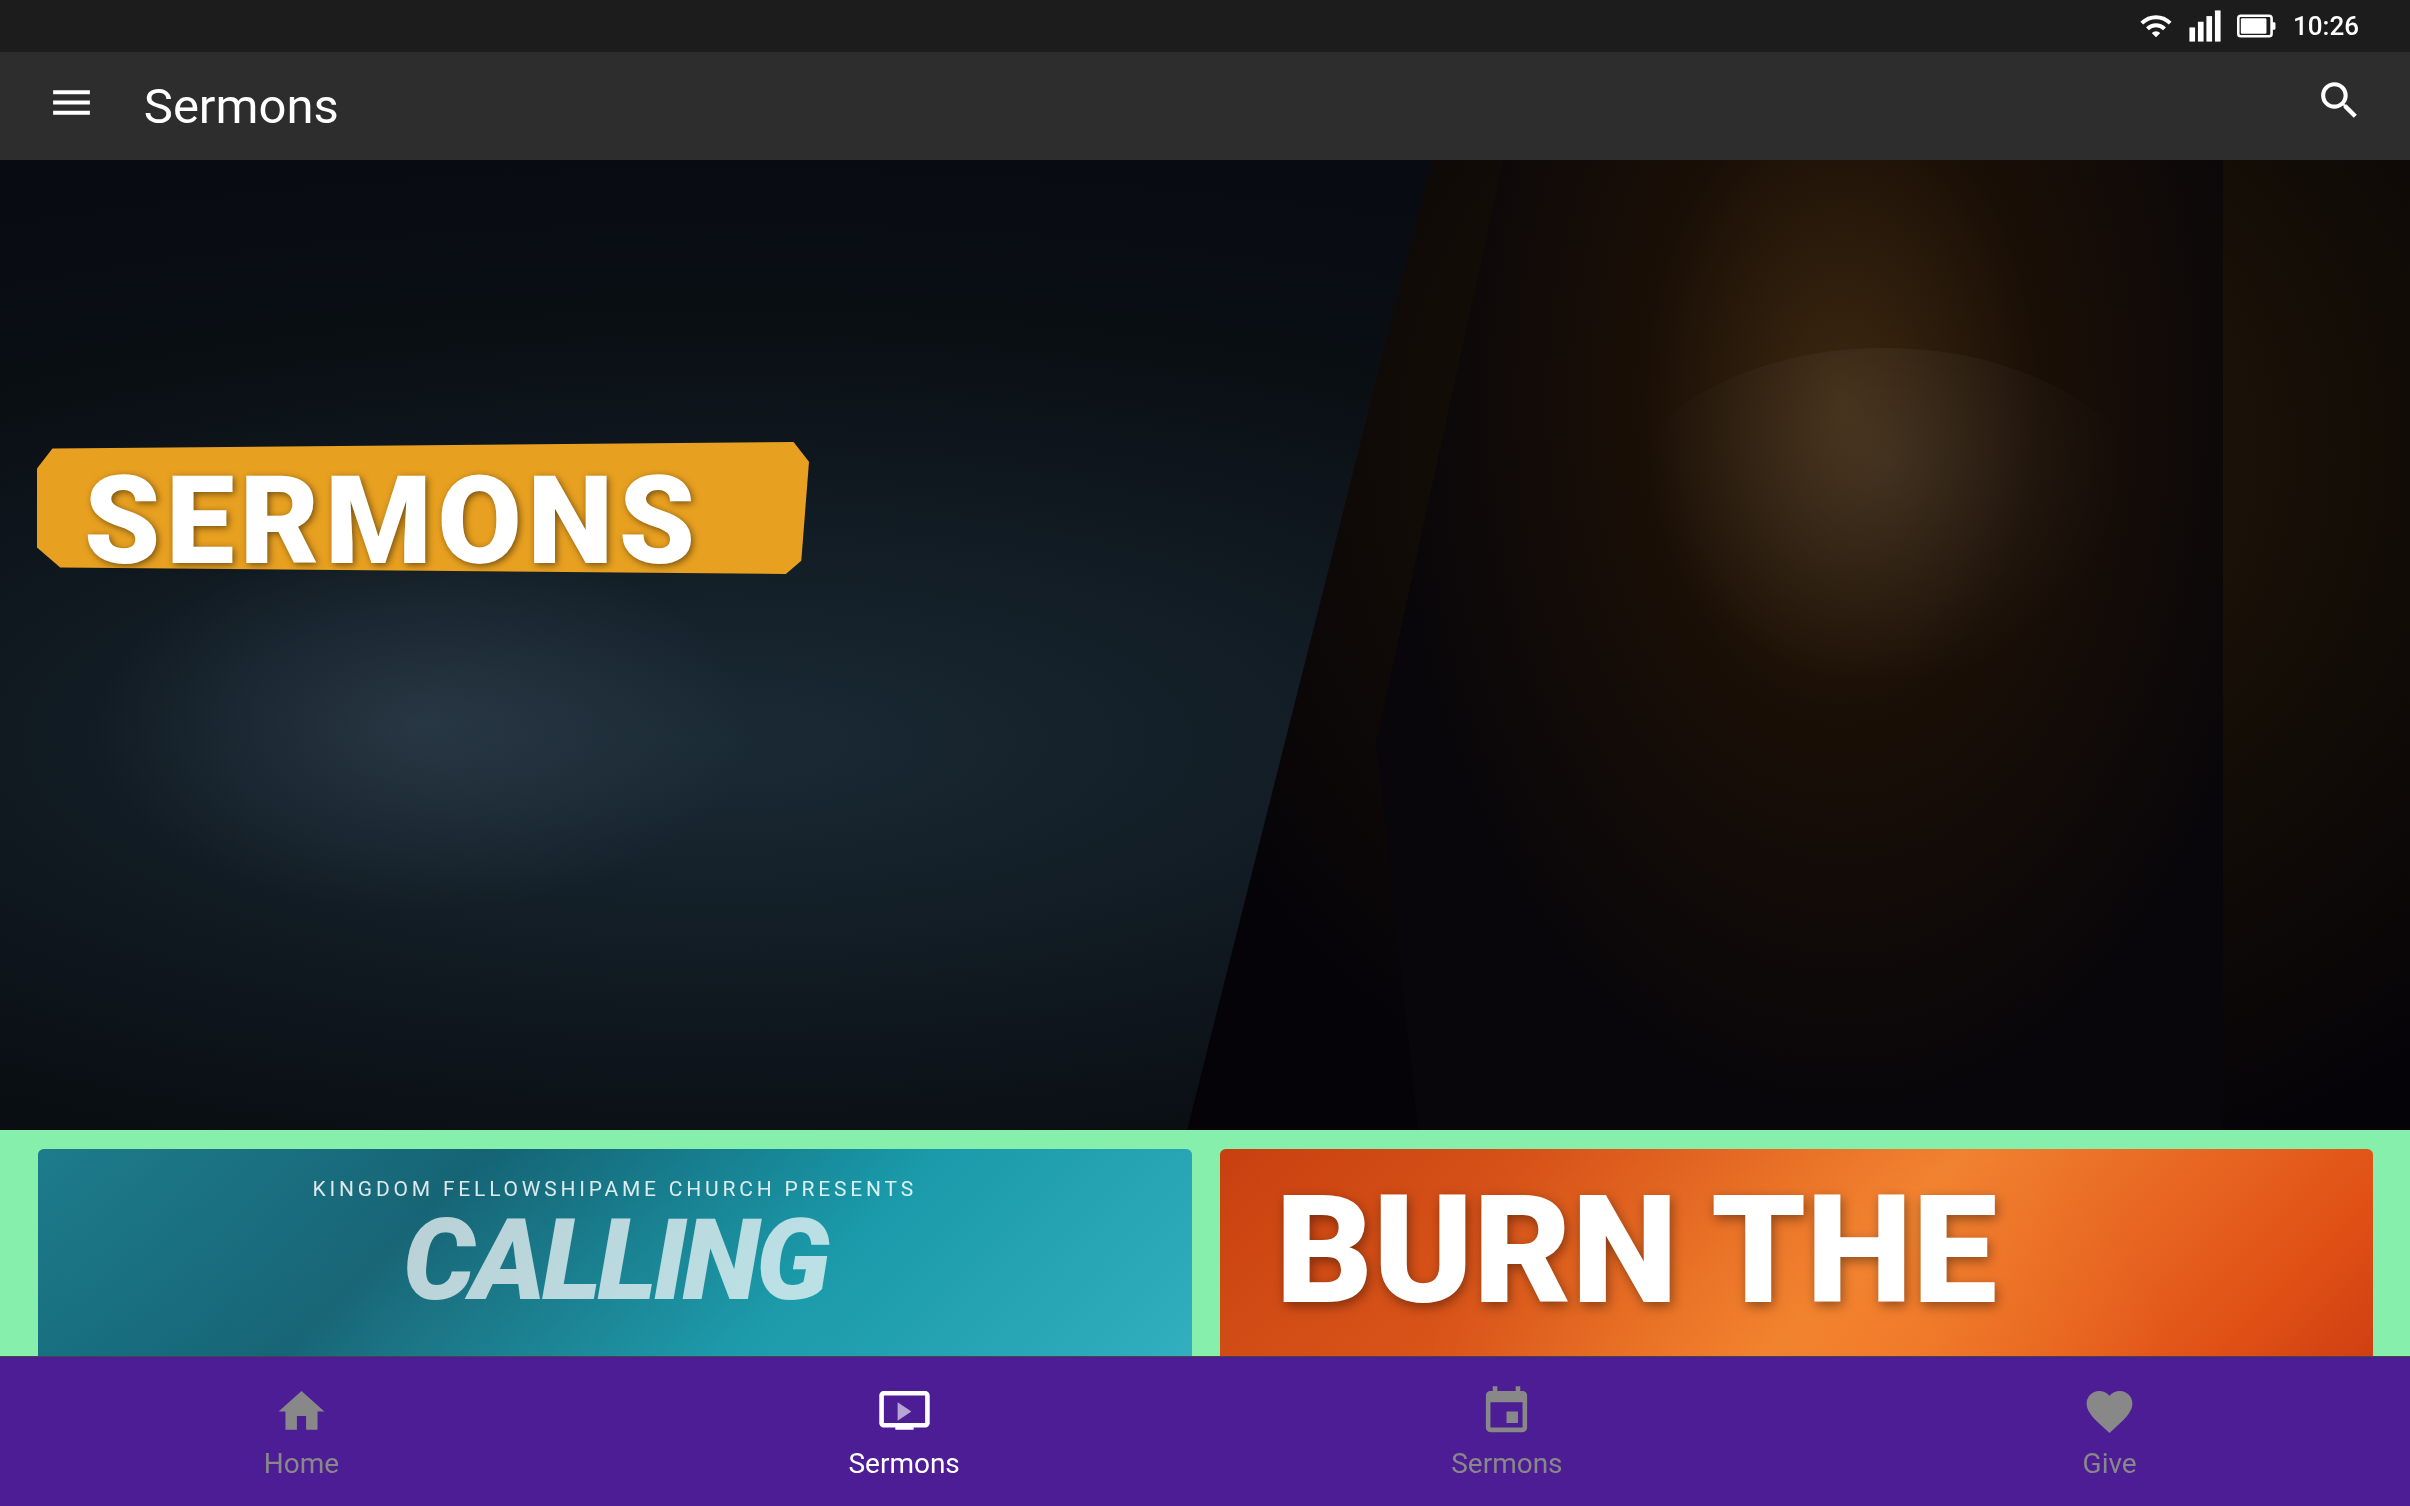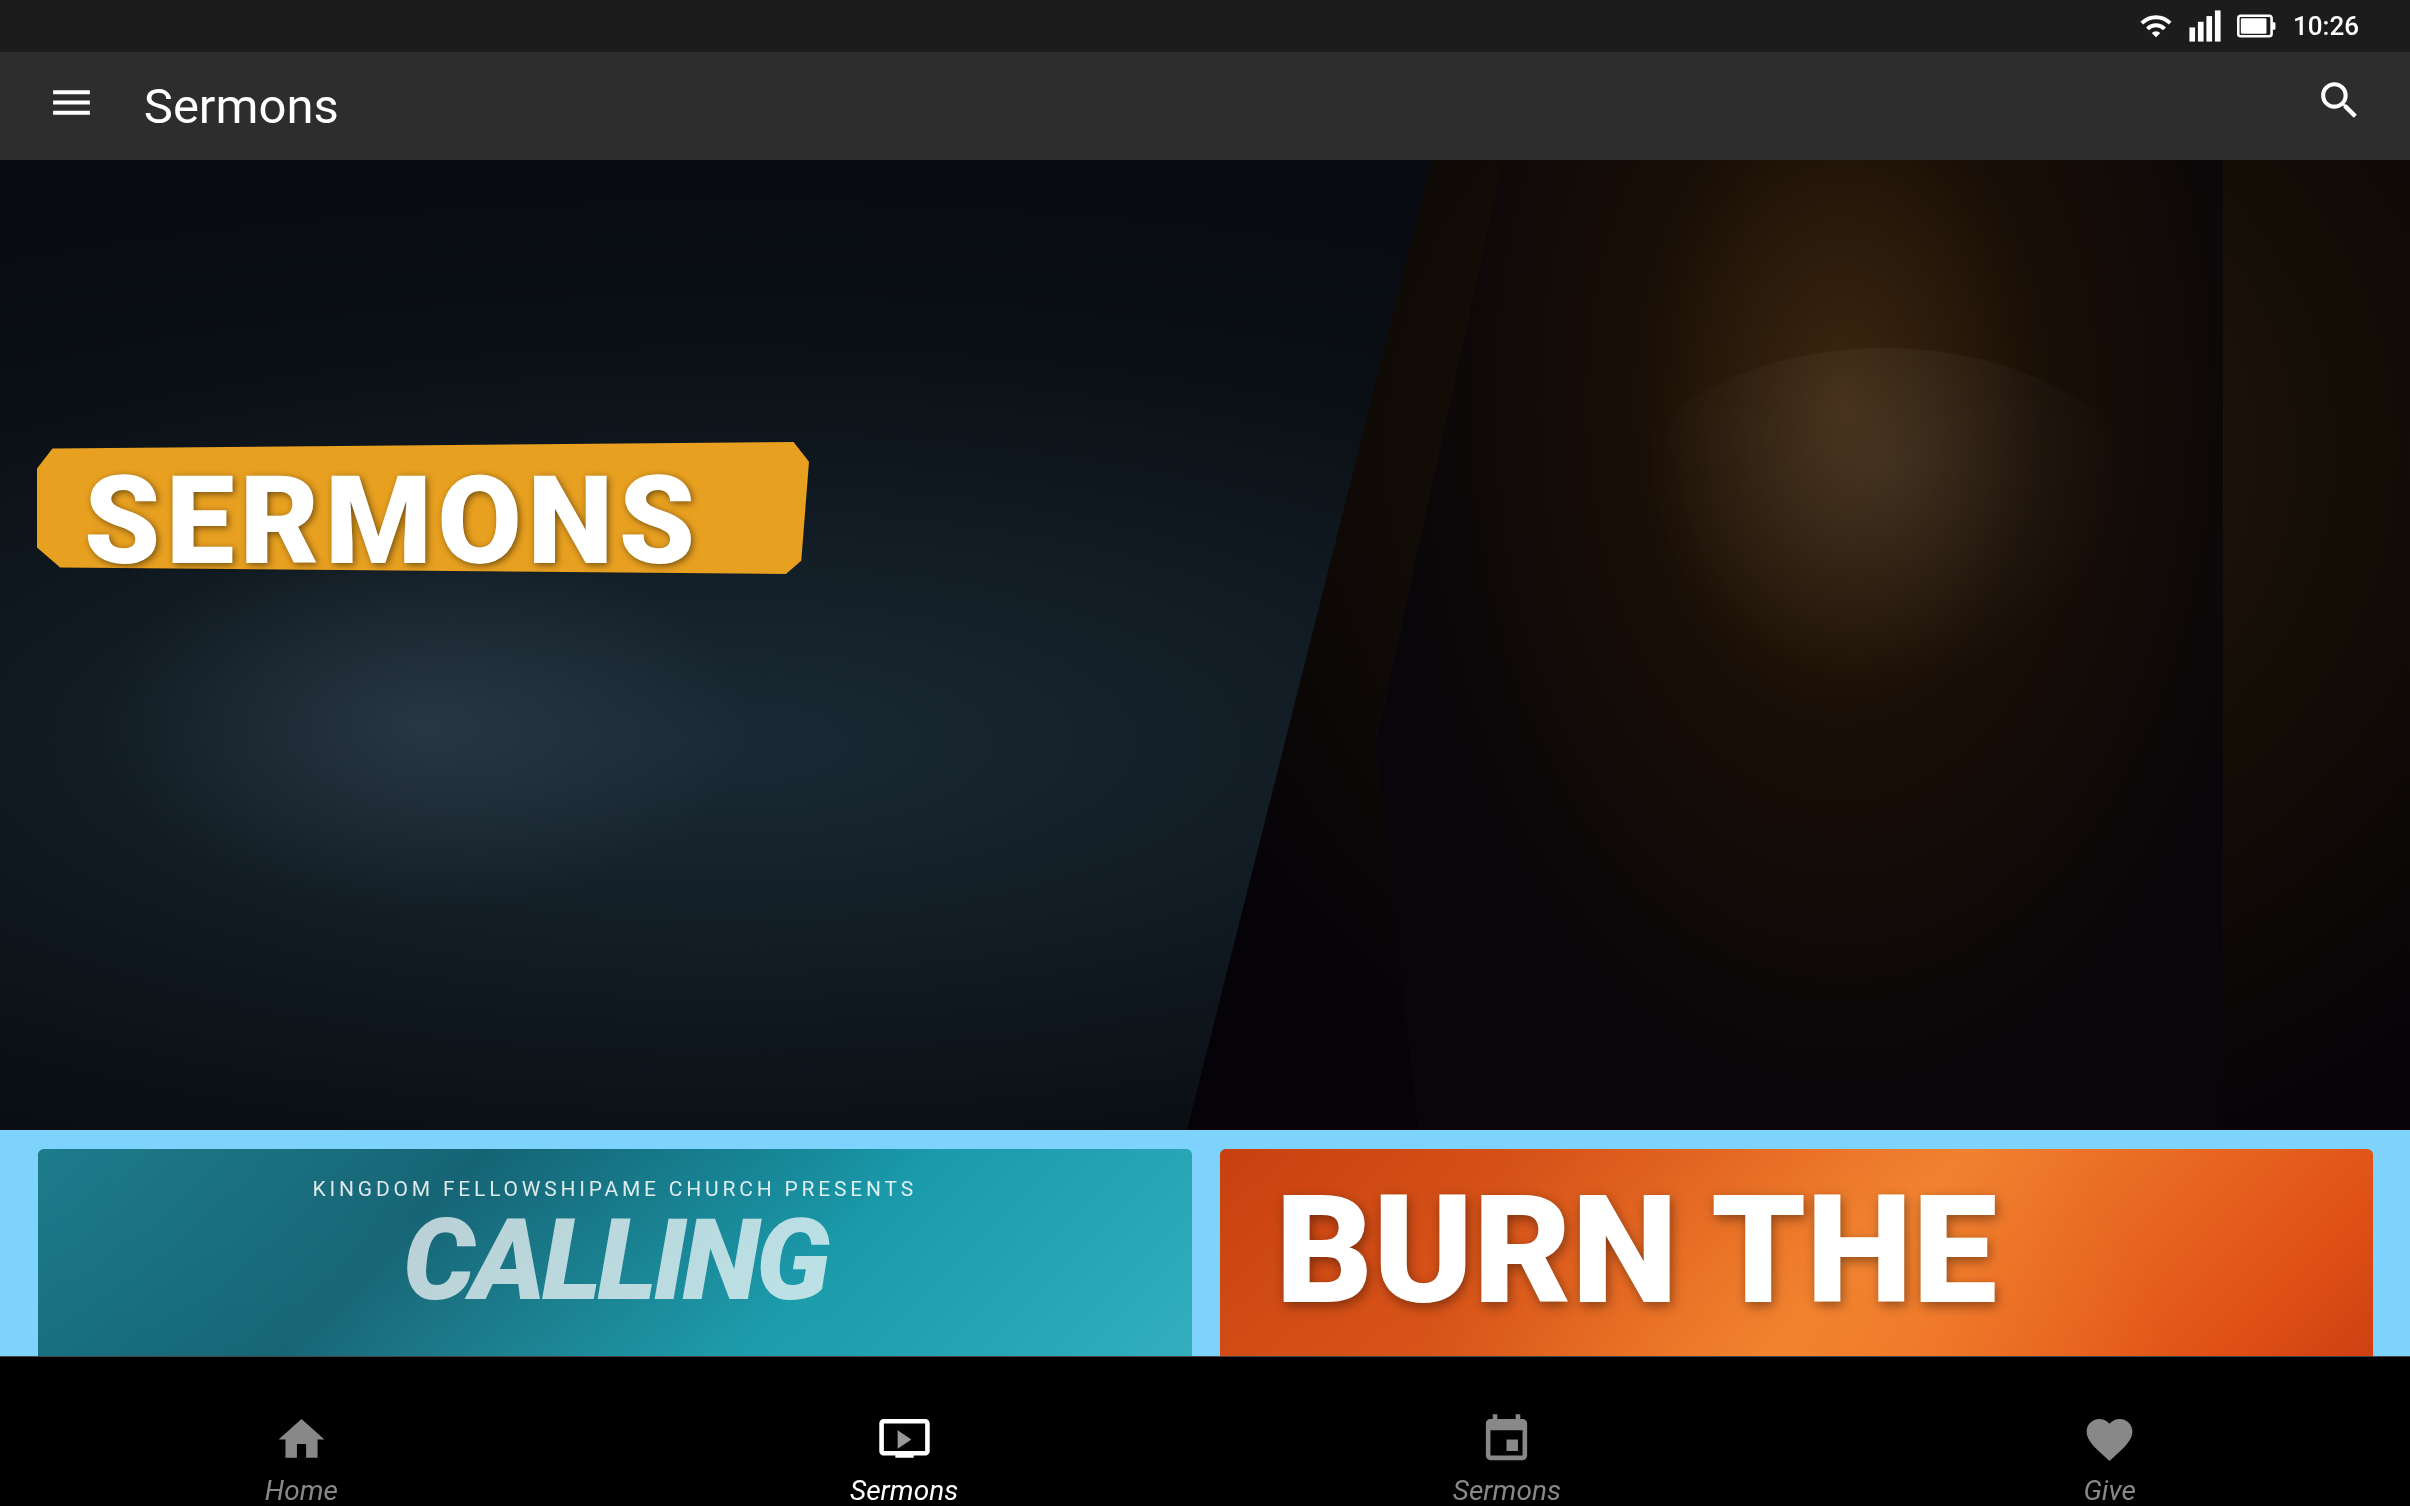--- a/index.html
+++ b/index.html
@@ -155,21 +155,21 @@
     #cards-section {
       position: absolute;
       top: 1130px;
       left: 0;
       right: 0;
       bottom: 151px;
       display: flex;
       gap: 0;
       padding: 19px 38px 0 38px;
       gap: 28px;
-      background: #7dd3fc;
+      background: #86efac;
     }
 
     .sermon-card {
       flex: 1;
       height: 348px;
       border-radius: 5.6px;
       overflow: hidden;
       position: relative;
       cursor: pointer;
     }
@@ -233,25 +233,24 @@
       text-shadow: 1.9px 3.8px 11.3px rgba(0,0,0,0.4);
     }
 
     
     #bottom-nav {
       position: absolute;
       bottom: 0;
       left: 0;
       right: 0;
       height: 151px;
-      background: #000000;
-      display: flex;
-      align-items: flex-end;
+      background: #4c1d95;
+      display: flex;
+      align-items: center;
       border-top: 0.9px solid #444;
-      font-style: italic;
     }
 
     .nav-item {
       flex: 1;
       display: flex;
       flex-direction: column;
       align-items: center;
       justify-content: center;
       cursor: pointer;
       gap: 7.5px;

